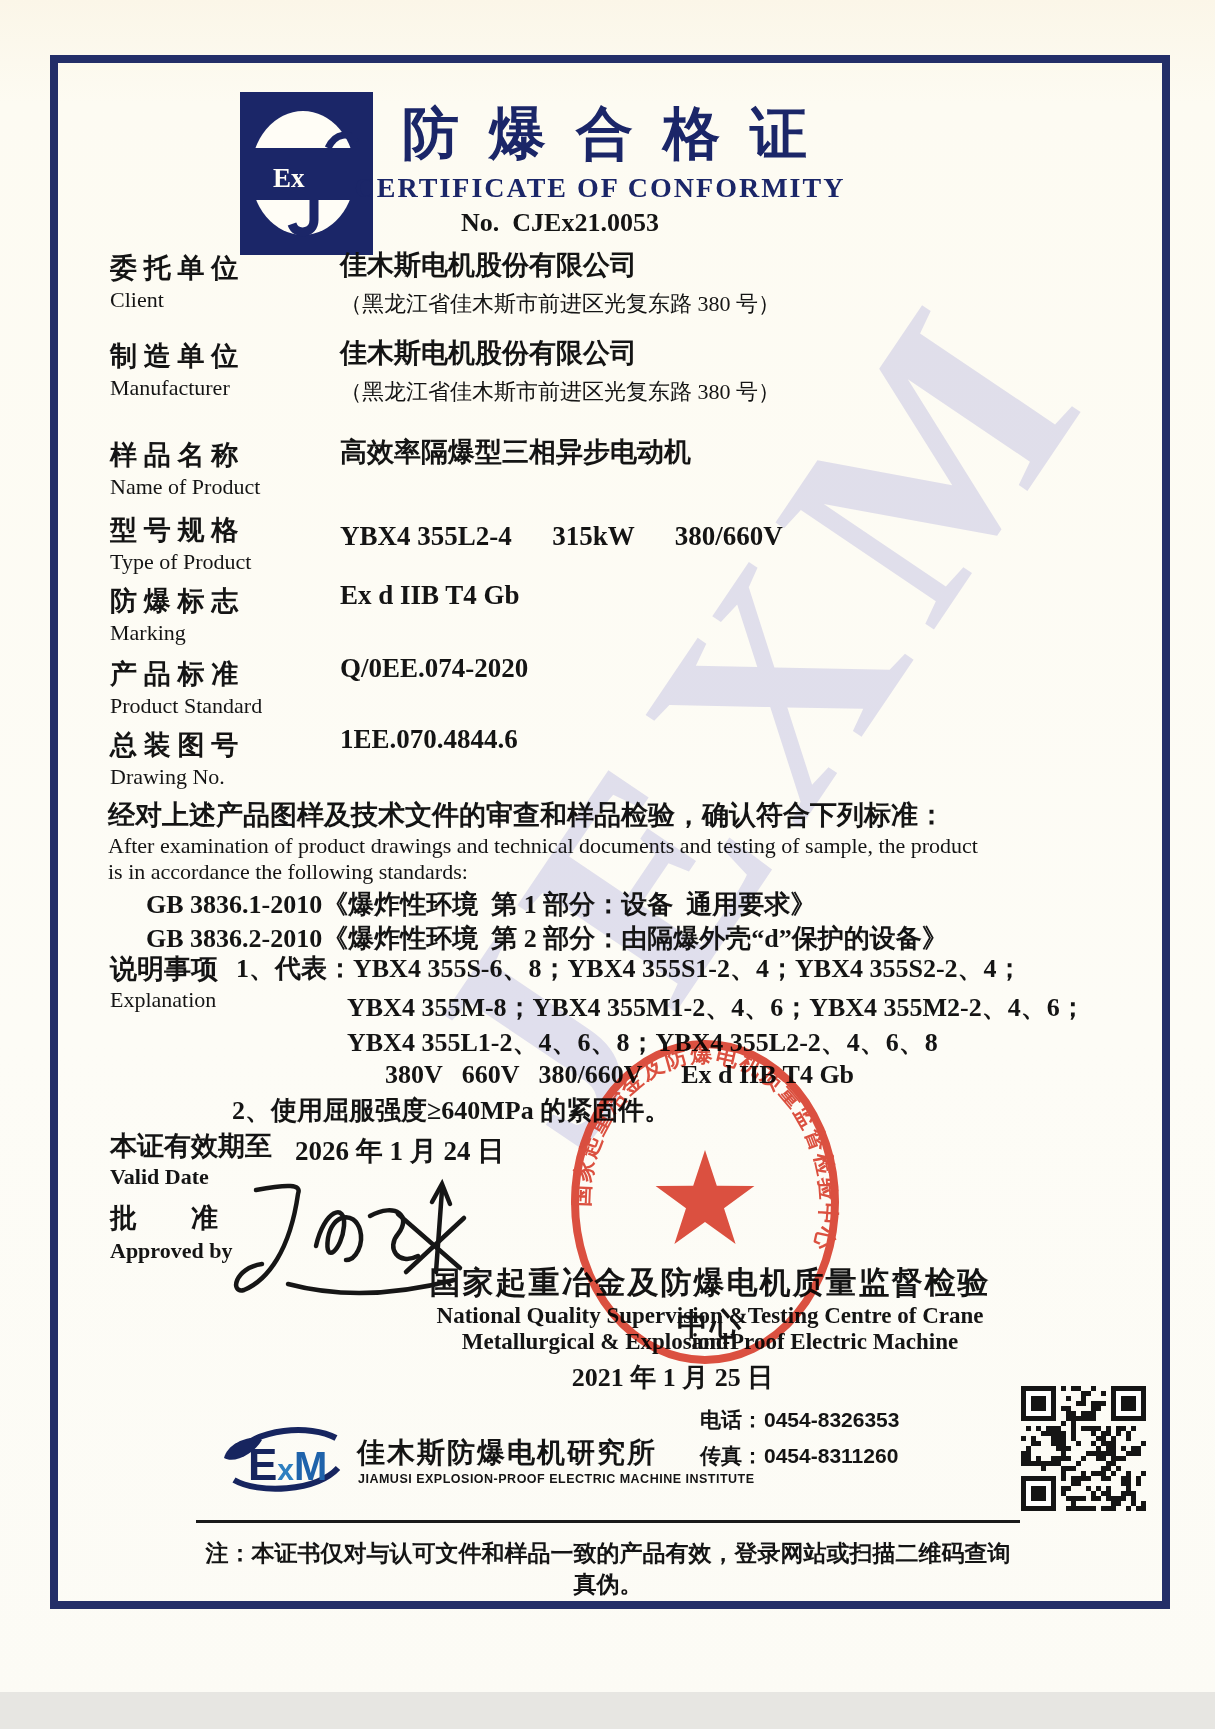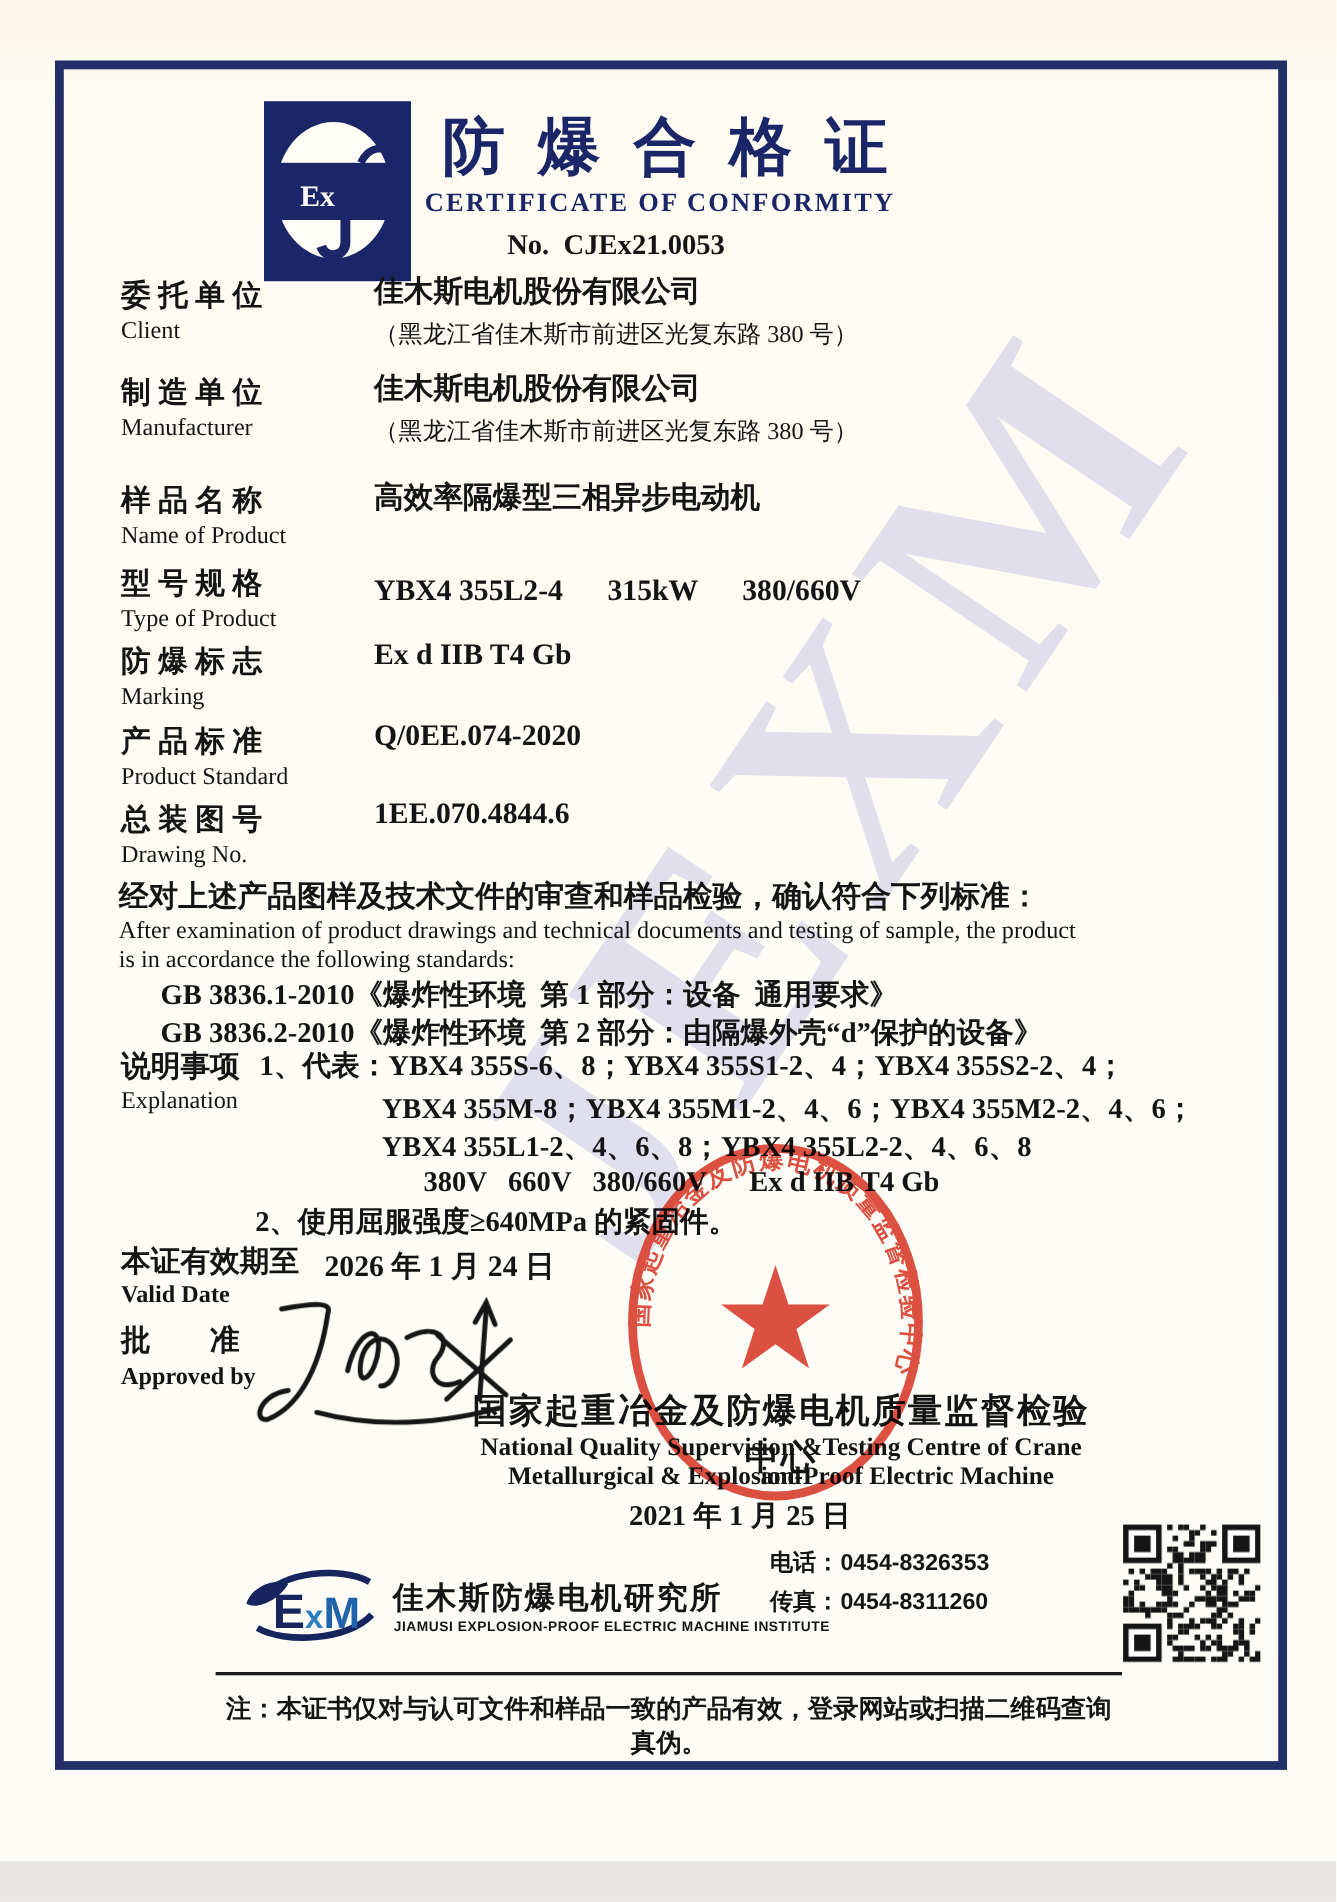--- a/index.html
+++ b/index.html
@@ -8,21 +8,21 @@
         font-family:"Liberation Serif","DejaVu Serif",serif;color:#141414;}
   .abs{position:absolute;}
   .frame{position:absolute;left:50px;top:55px;width:1120px;height:1554px;
          border:8px solid #232e68;box-sizing:border-box;z-index:1;}
   .watermark{position:absolute;left:300px;top:560px;width:920px;height:340px;
              transform:rotate(-56deg);transform-origin:center;
              font-size:292px;font-weight:bold;letter-spacing:28px;line-height:320px;
              color:rgba(158,155,216,0.30);z-index:0;pointer-events:none;}
   .content{position:relative;z-index:2;}
   .cn-title{font-size:57px;font-weight:bold;color:#1b2668;letter-spacing:30px;white-space:pre;}
-  .en-title{font-size:24px;font-weight:bold;color:#1b2668;letter-spacing:2px;}
+  .en-title{font-size:28px;font-weight:bold;color:#1b2668;letter-spacing:2px;}
   .cert-no{font-size:26px;font-weight:bold;white-space:pre;}
   .cnlabel{font-size:27px;font-weight:bold;white-space:pre;}
   .enlabel{font-size:22px;}
   .val{font-size:27px;font-weight:bold;white-space:pre;}
   .valnote{font-size:22px;white-space:pre;}
   .stmt-cn{font-size:27px;font-weight:bold;white-space:pre;}
   .stmt-en{font-size:22px;}
   .gb{font-size:26px;font-weight:bold;white-space:pre;}
   .expl{font-size:26px;font-weight:bold;white-space:pre;}
   .issuer-cn{font-size:31px;font-weight:bold;letter-spacing:2px;}

